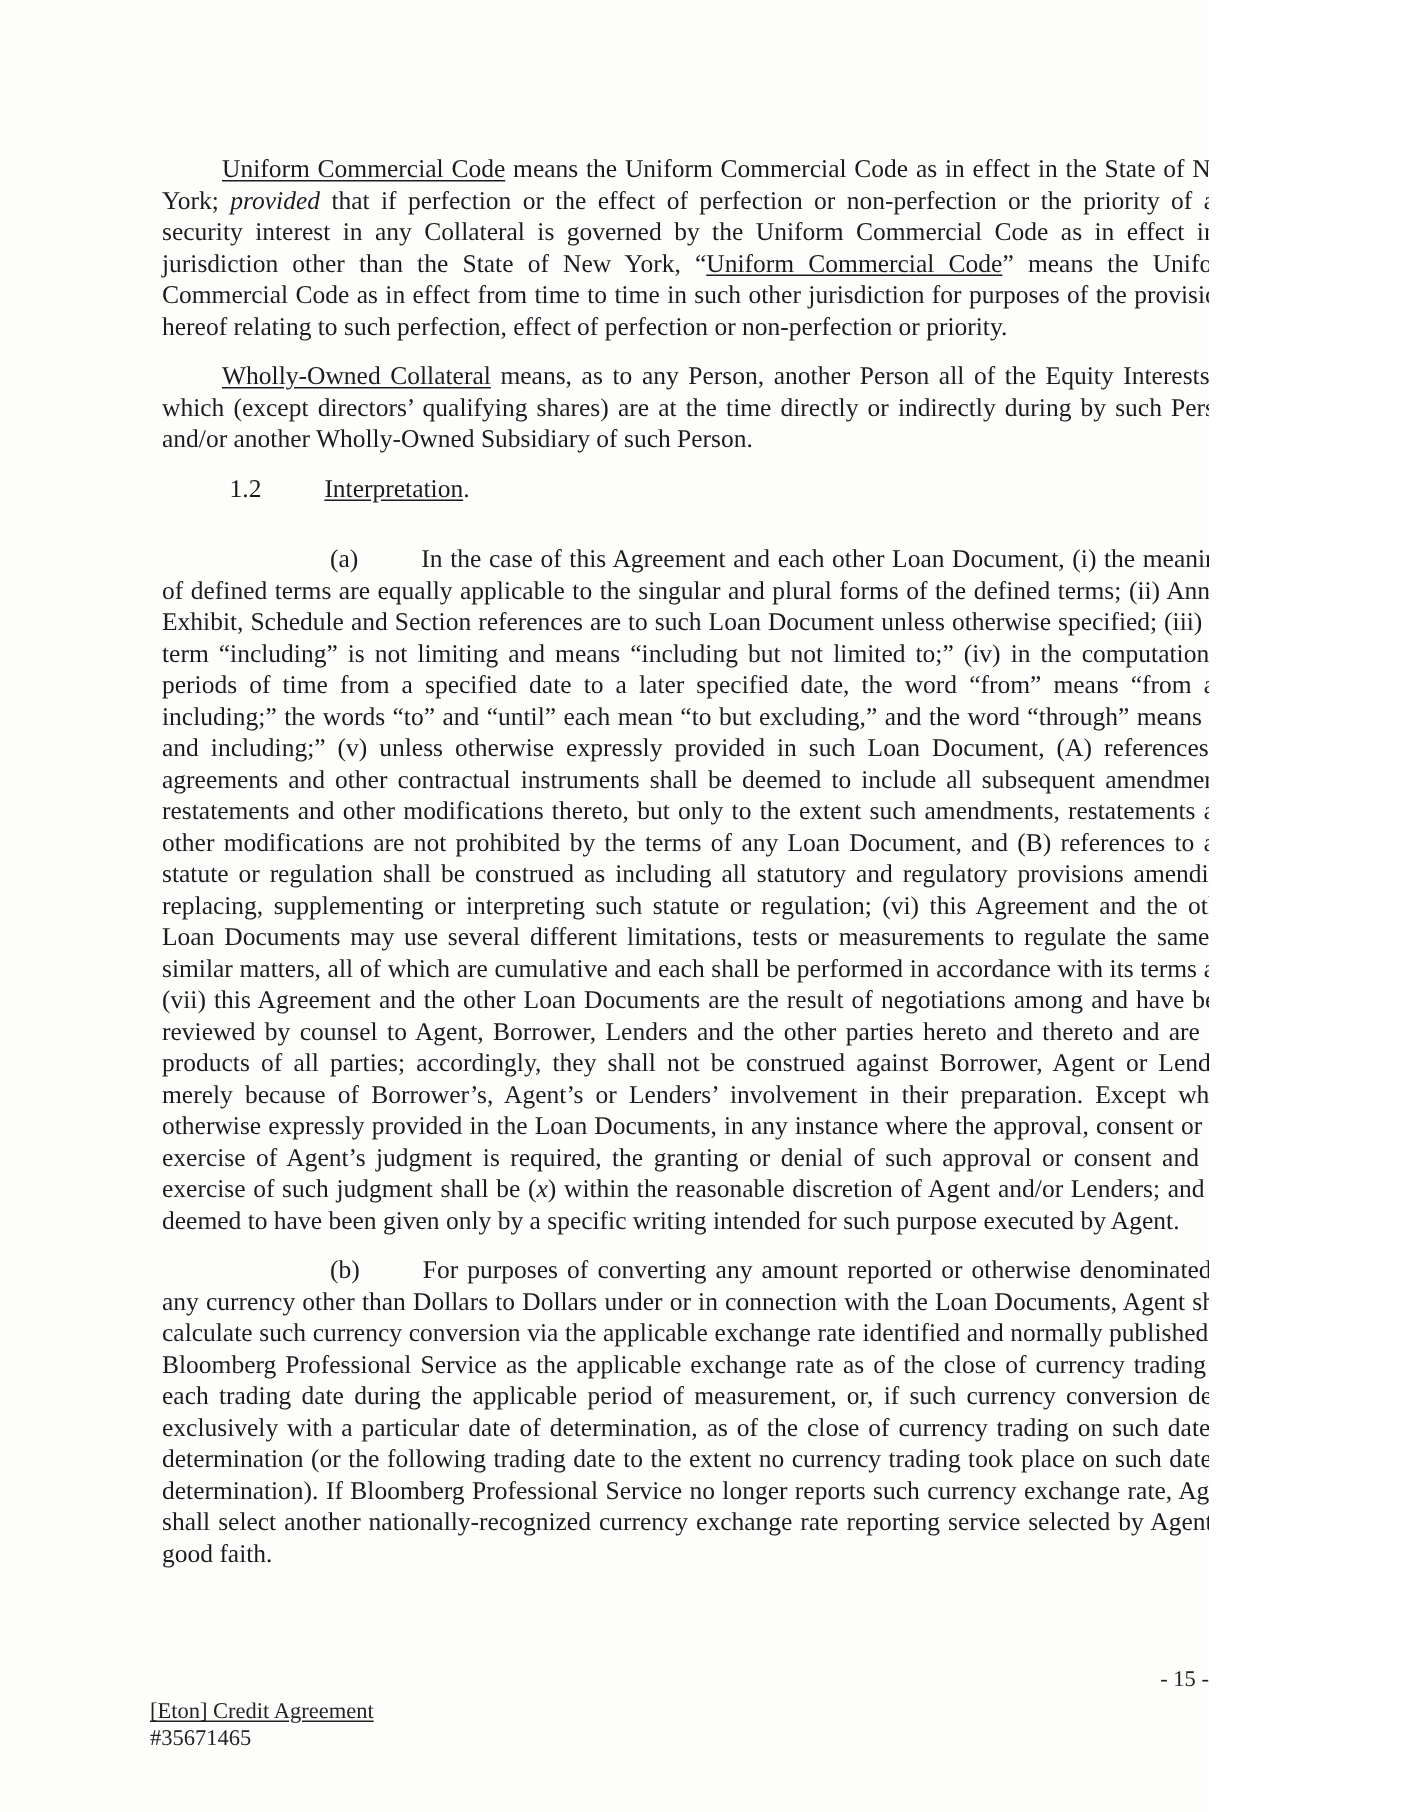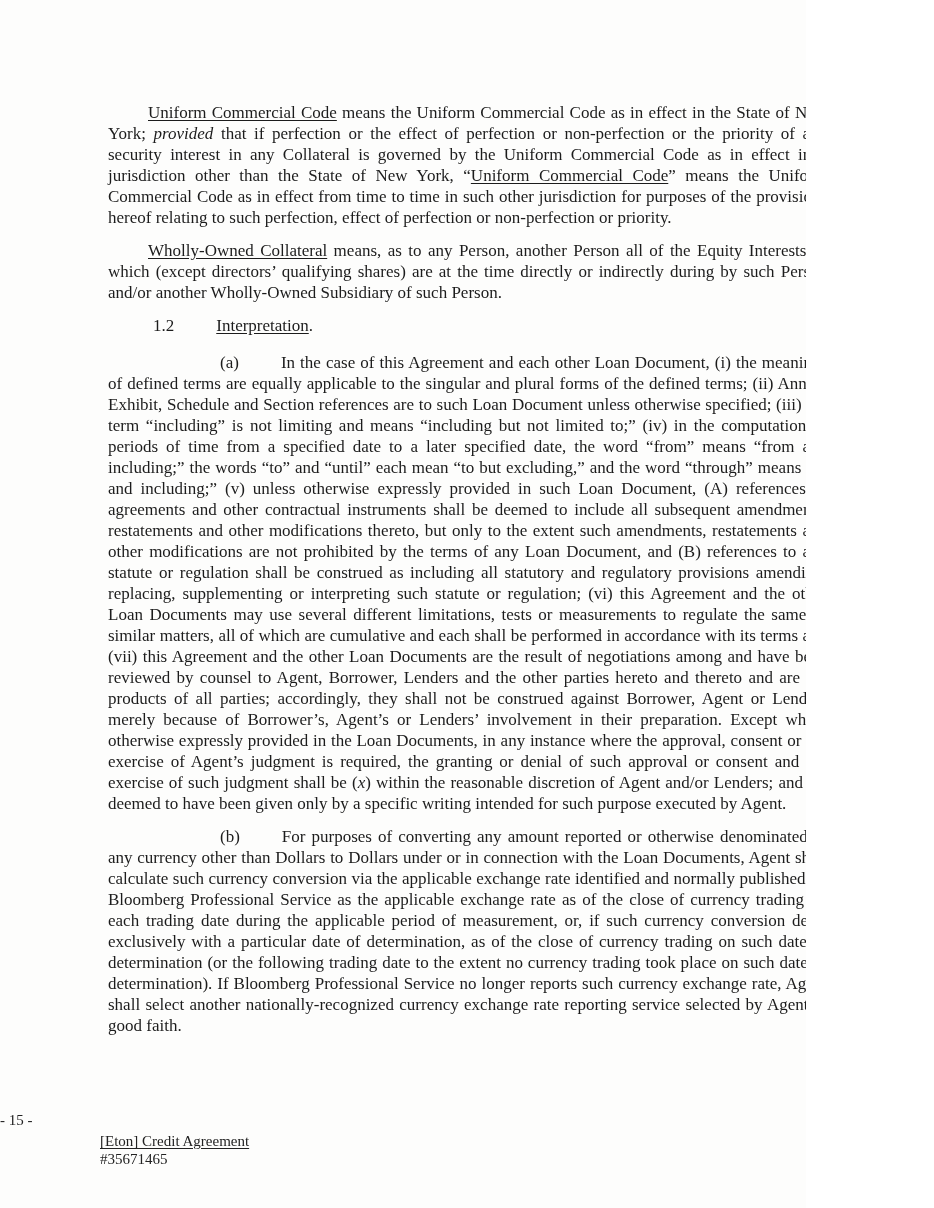--- a/index.html
+++ b/index.html
@@ -18,31 +18,31 @@
     top: 102px;
     width: 719px;
     font-size: 17px;
     line-height: 21px;
   }
   .para {
     margin: 0 0 12px 0;
     text-align: justify;
     text-indent: 40px;
   }
-  .para.heading { text-indent: 45px; margin-bottom: 16px; }
+  .para.heading { text-indent: 45px; margin-bottom: 26px; }
   .para.sub { text-indent: 112px; }
   .tab { display: inline-block; width: 42px; }
   .u { text-decoration: underline; text-underline-offset: 2px; }
   .i { font-style: italic; }
   .footer-pagenum {
     position: absolute;
     top: 1112px;
     left: 0;
     width: 100%;
-    text-align: left;
+    text-align: right;
     font-size: 15px;
     color: #222;
   }
   .footer-id {
     position: absolute;
     top: 1132px;
     left: 100px;
     font-size: 15px;
     line-height: 18px;
     color: #222;

